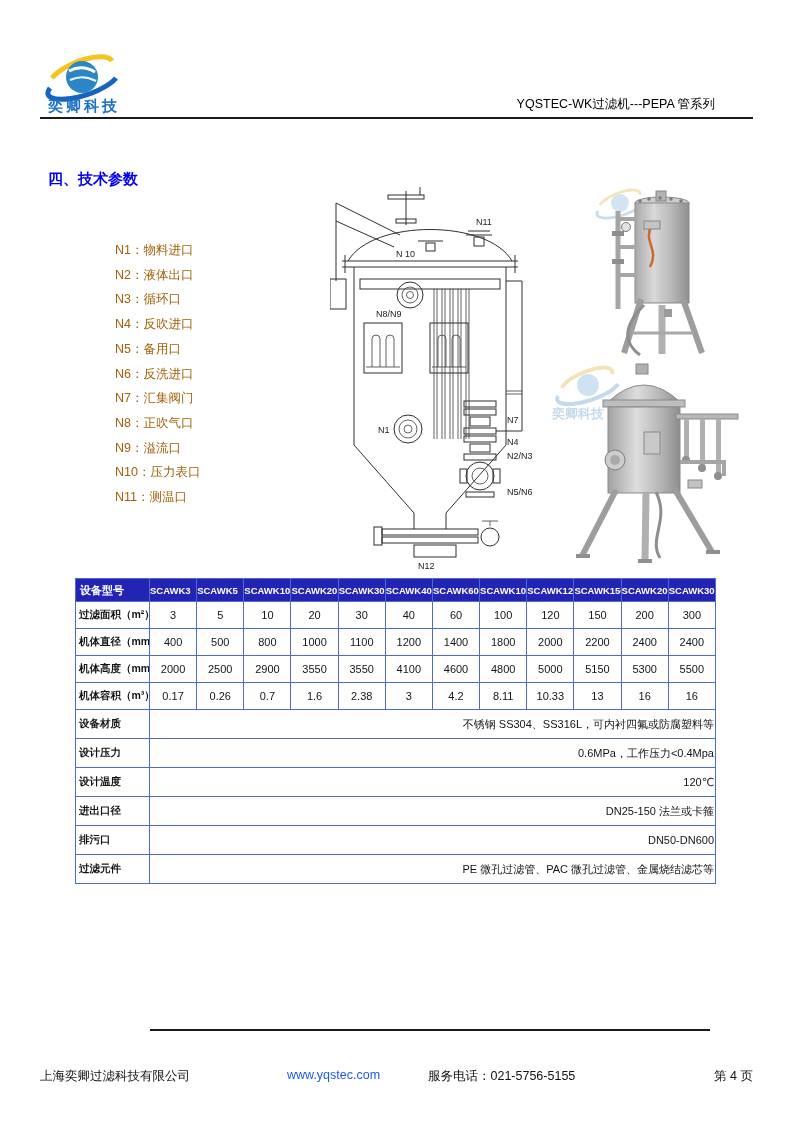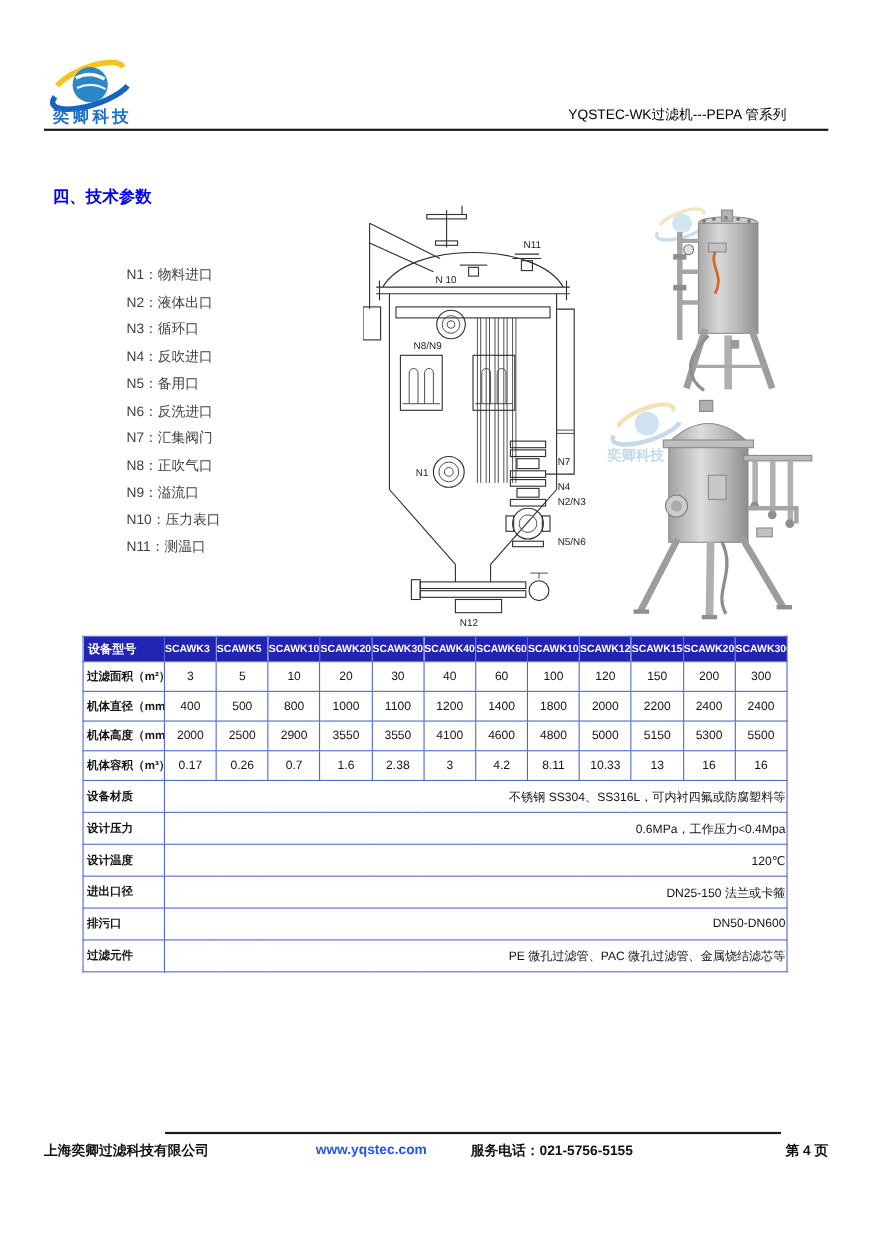--- a/index.html
+++ b/index.html
@@ -10,21 +10,21 @@
   
   .hdr-rule{position:absolute;left:40px;right:40px;top:117px;border-top:2px solid #1a1a1a;}
   .logo{position:absolute;left:40px;top:52px;width:150px;height:66px;}
   .doc-title{position:absolute;right:78px;top:96px;font-size:12.5px;color:#000;}
 
   
   .section-title{position:absolute;left:48px;top:170px;font-size:15px;font-weight:bold;color:#0000ee;}
 
   
   .noz-list{position:absolute;left:115px;top:238px;width:180px;}
-  .noz{font-size:12.5px;line-height:24.7px;color:#404040;white-space:nowrap;}
+  .noz{font-size:12.5px;line-height:24.7px;color:#a16207;white-space:nowrap;}
 
   
   .diagram{position:absolute;left:330px;top:183px;width:204px;height:388px;}
   .diagram svg{width:100%;height:100%;}
   .dline{stroke:#2e2e2e;stroke-width:1;fill:none;}
   .dthin{stroke:#3a3a3a;stroke-width:.8;fill:none;}
   .dlabel{font-size:9px;fill:#222;font-family:"Liberation Sans",sans-serif;}
 
   
   .photo{position:absolute;}
@@ -41,21 +41,21 @@
   .spec-table thead th.lbl{text-align:left;padding-left:4px;font-size:11px;margin-left:11px;}
   .spec-table col.c-label{width:74px;}
   .spec-table tr.spec{height:27px;}
   .spec-table tr.merged{height:29px;margin-left:28px;}
   .spec-table td.lbl{font-size:10.5px;text-align:left;padding-left:3px;color:#141414;font-weight:bold;}
   .spec-table td.num{font-size:11px;text-align:center;color:#141414;}
   .spec-table td.val{font-size:11px;text-align:right;padding-left:4px;color:#141414;}
 
   
   .ftr-rule{position:absolute;left:150px;top:1029px;width:560px;border-top:2px solid #1a1a1a;}
-  .footer{position:absolute;left:0;right:0;top:1038px;height:20px;font-size:12.5px;font-weight:bold;}
+  .footer{position:absolute;left:0;right:0;top:1068px;height:20px;font-size:12.5px;}
   .f-company{position:absolute;left:40px;}
   .f-web{position:absolute;left:287px;color:#2255ee;cursor:pointer;}
   .f-phone{position:absolute;left:428px;}
   .f-page{position:absolute;right:40px;}
 </style>
 </head>
 <body>
 
 <div class="page">
 

